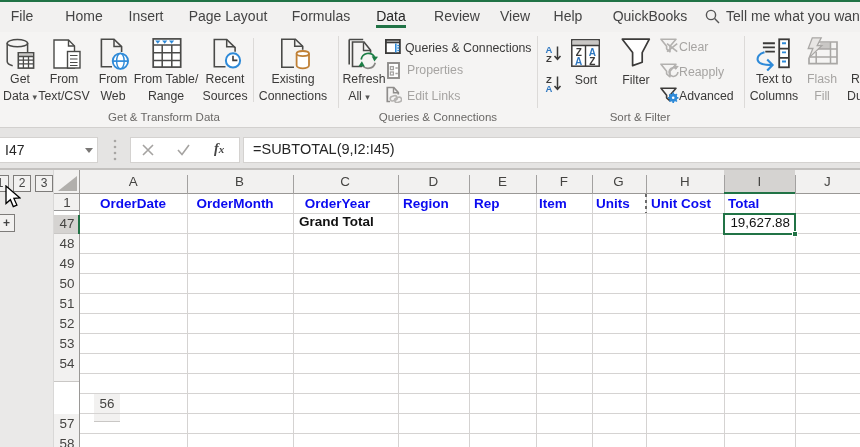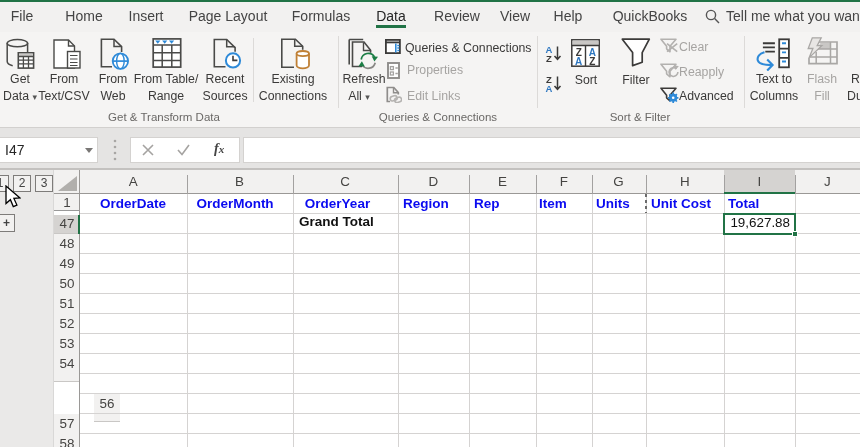--- a/index.html
+++ b/index.html
@@ -252,20 +252,21 @@
   </svg>
   <div class="fbox" style="left:130px; top:137px; width:110px; height:26px;"></div>
   <svg class="abs" style="left:142px; top:144px;" width="12" height="12" viewBox="0 0 12 12">
     <path d="M1,1 L11,11 M11,1 L1,11" stroke="#a5a3a1" stroke-width="1.6"></path>
   </svg>
   <svg class="abs" style="left:177px; top:144px;" width="13" height="12" viewBox="0 0 13 12">
     <path d="M1,6 L5,10.5 L12,1" stroke="#a5a3a1" stroke-width="1.6" fill="none"></path>
   </svg>
   <span class="abs" style="left:214px; top:141px; font-size:14px; font-style:italic; font-family:'Liberation Serif',serif; color:#444; font-weight:bold;">f<span style="font-size:11px;">x</span></span>
   <div class="fbox" style="left:243px; top:137px; width:620px; height:26px;"></div>
+  <span class="abs" style="left:253px; top:141px; font-size:14.5px; color:#262626;">=SUBTOTAL(9,I2:I45)</span>
 
   <div id="grid" class="abs"></div>
   <div id="gutter" class="abs"></div>
 
   <div class="obtn" style="left:-9px; top:175px; width:18px; height:17px;">1</div>
   <div class="obtn" style="left:13px; top:175px; width:18px; height:17px;">2</div>
   <div class="obtn" style="left:35px; top:175px; width:18px; height:17px;">3</div>
   <div class="obtn" style="left:-2px; top:214px; width:17px; height:18px; font-weight:bold; line-height:16px;">+</div>
 
   <div class="abs" style="left:54px; top:170px; width:26px; height:24px; background:#f2f1f0;"></div>

